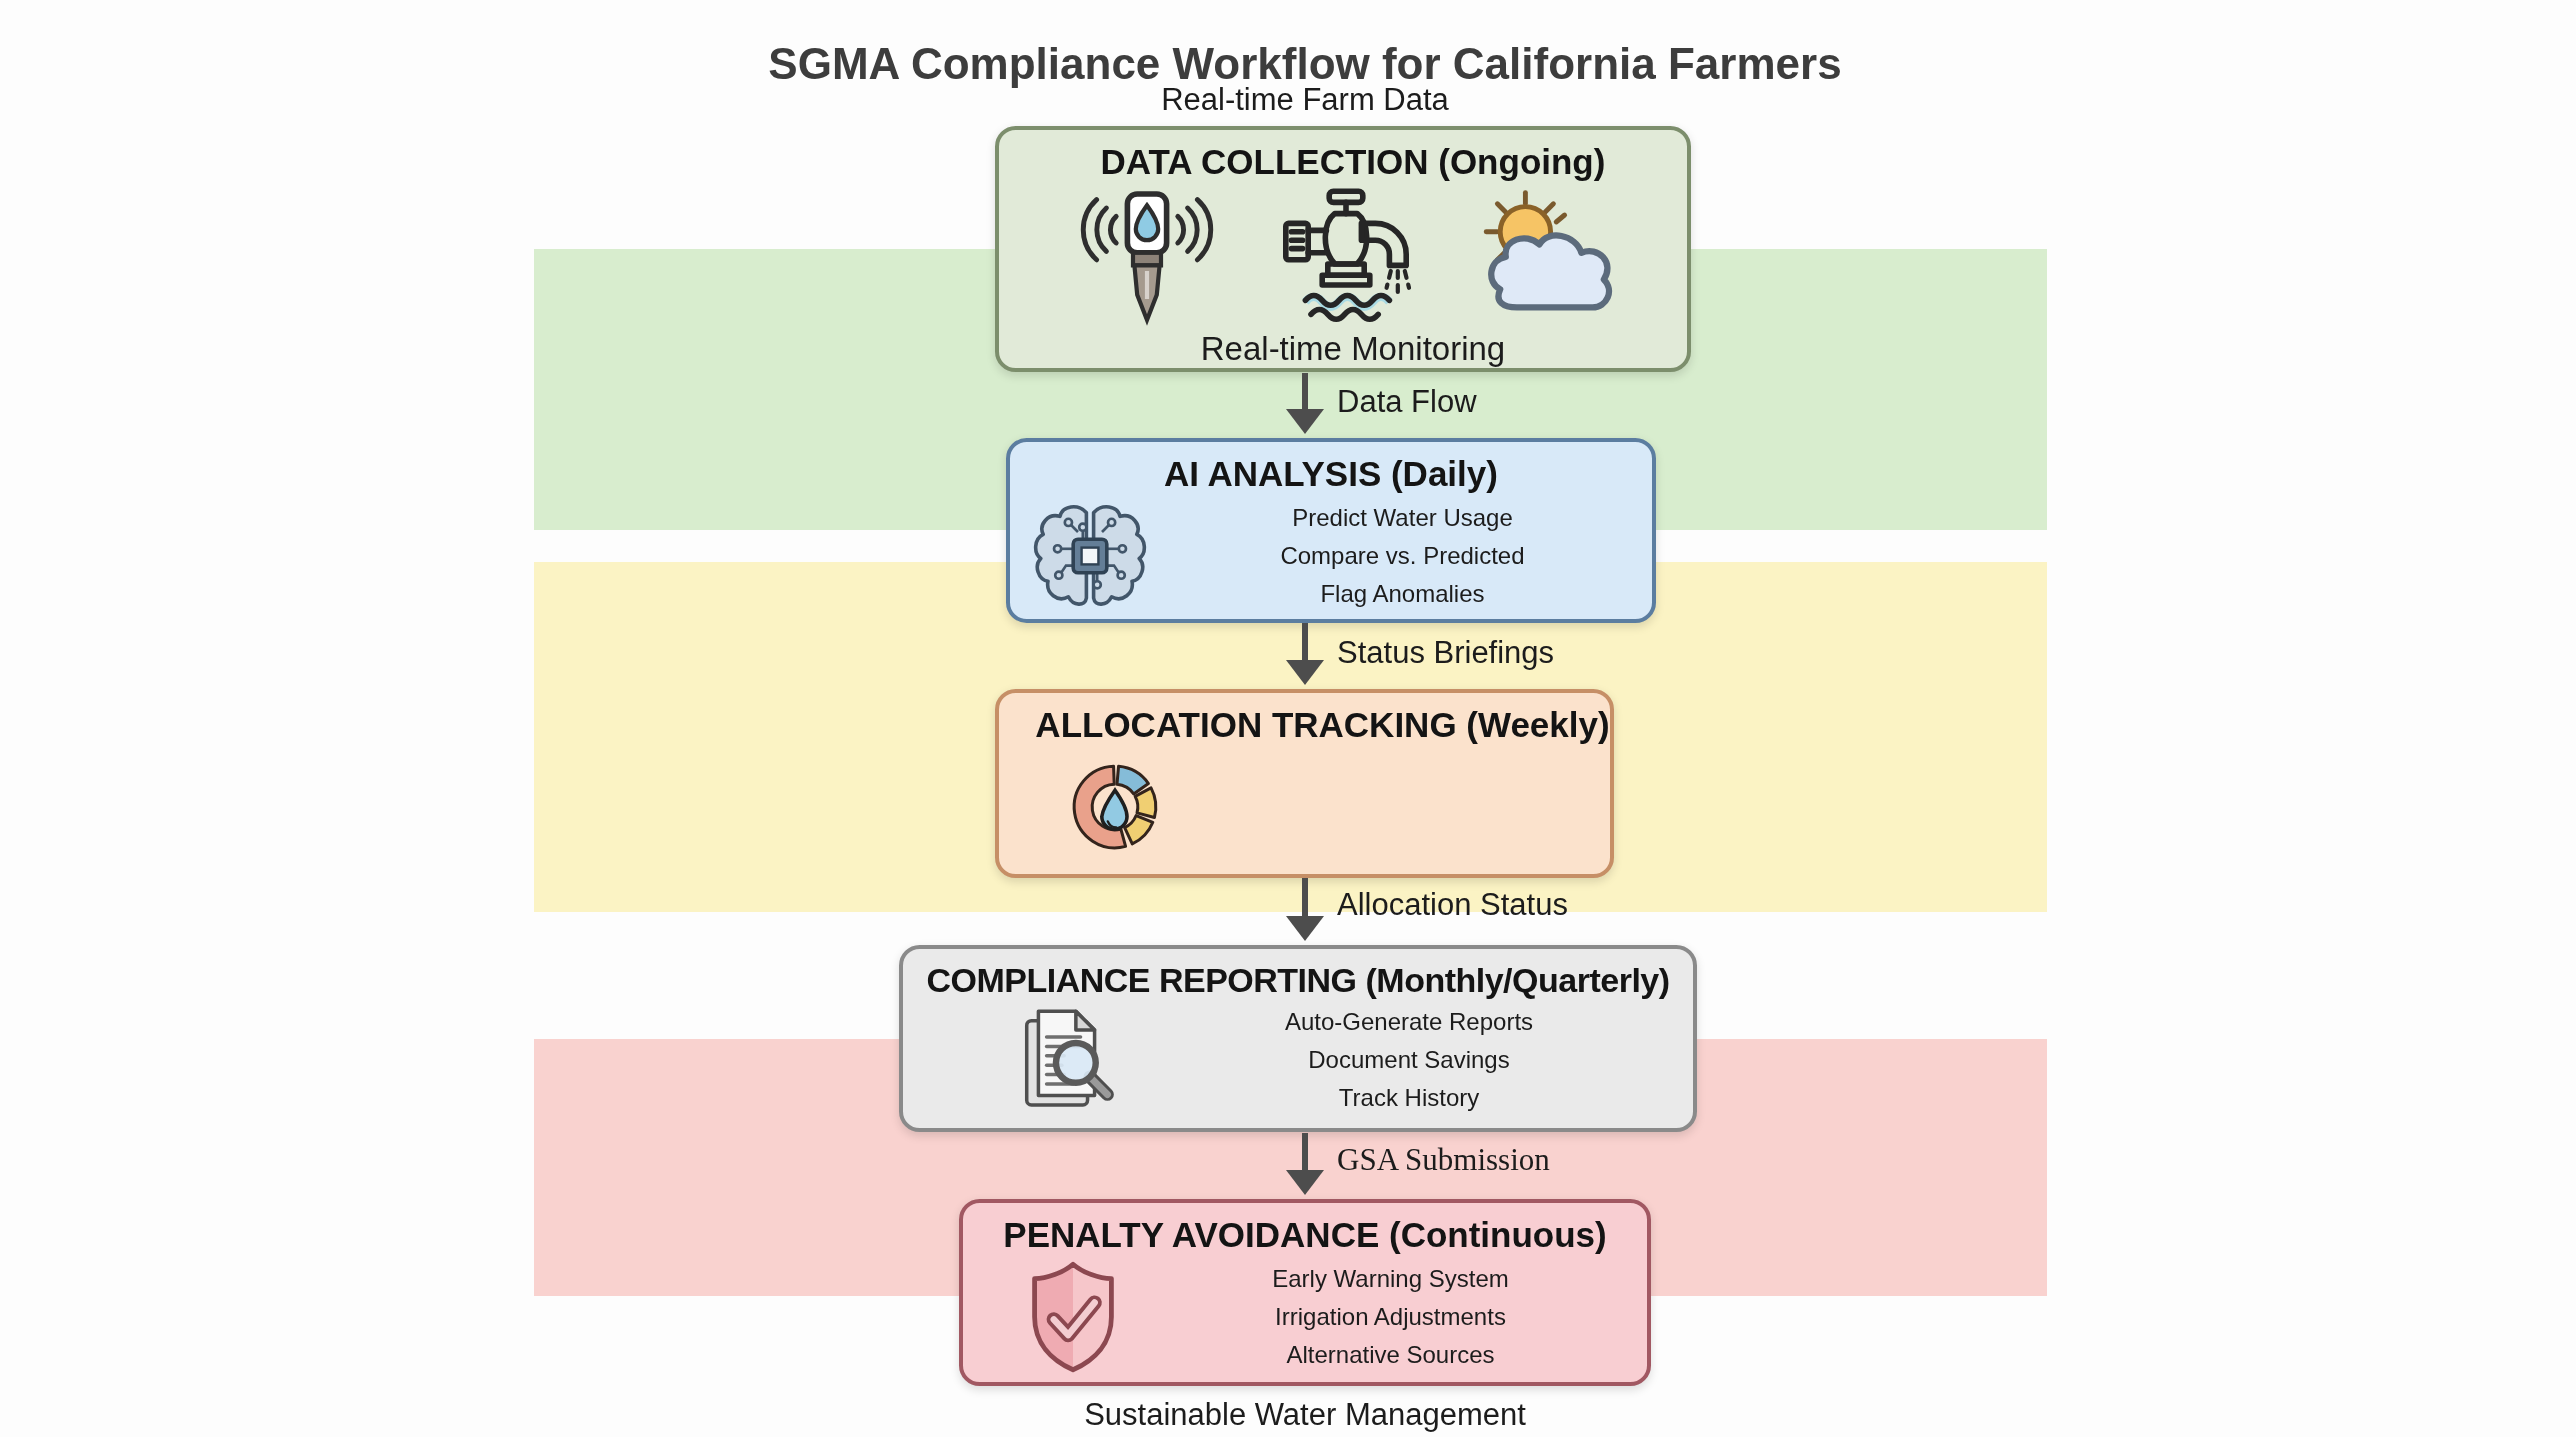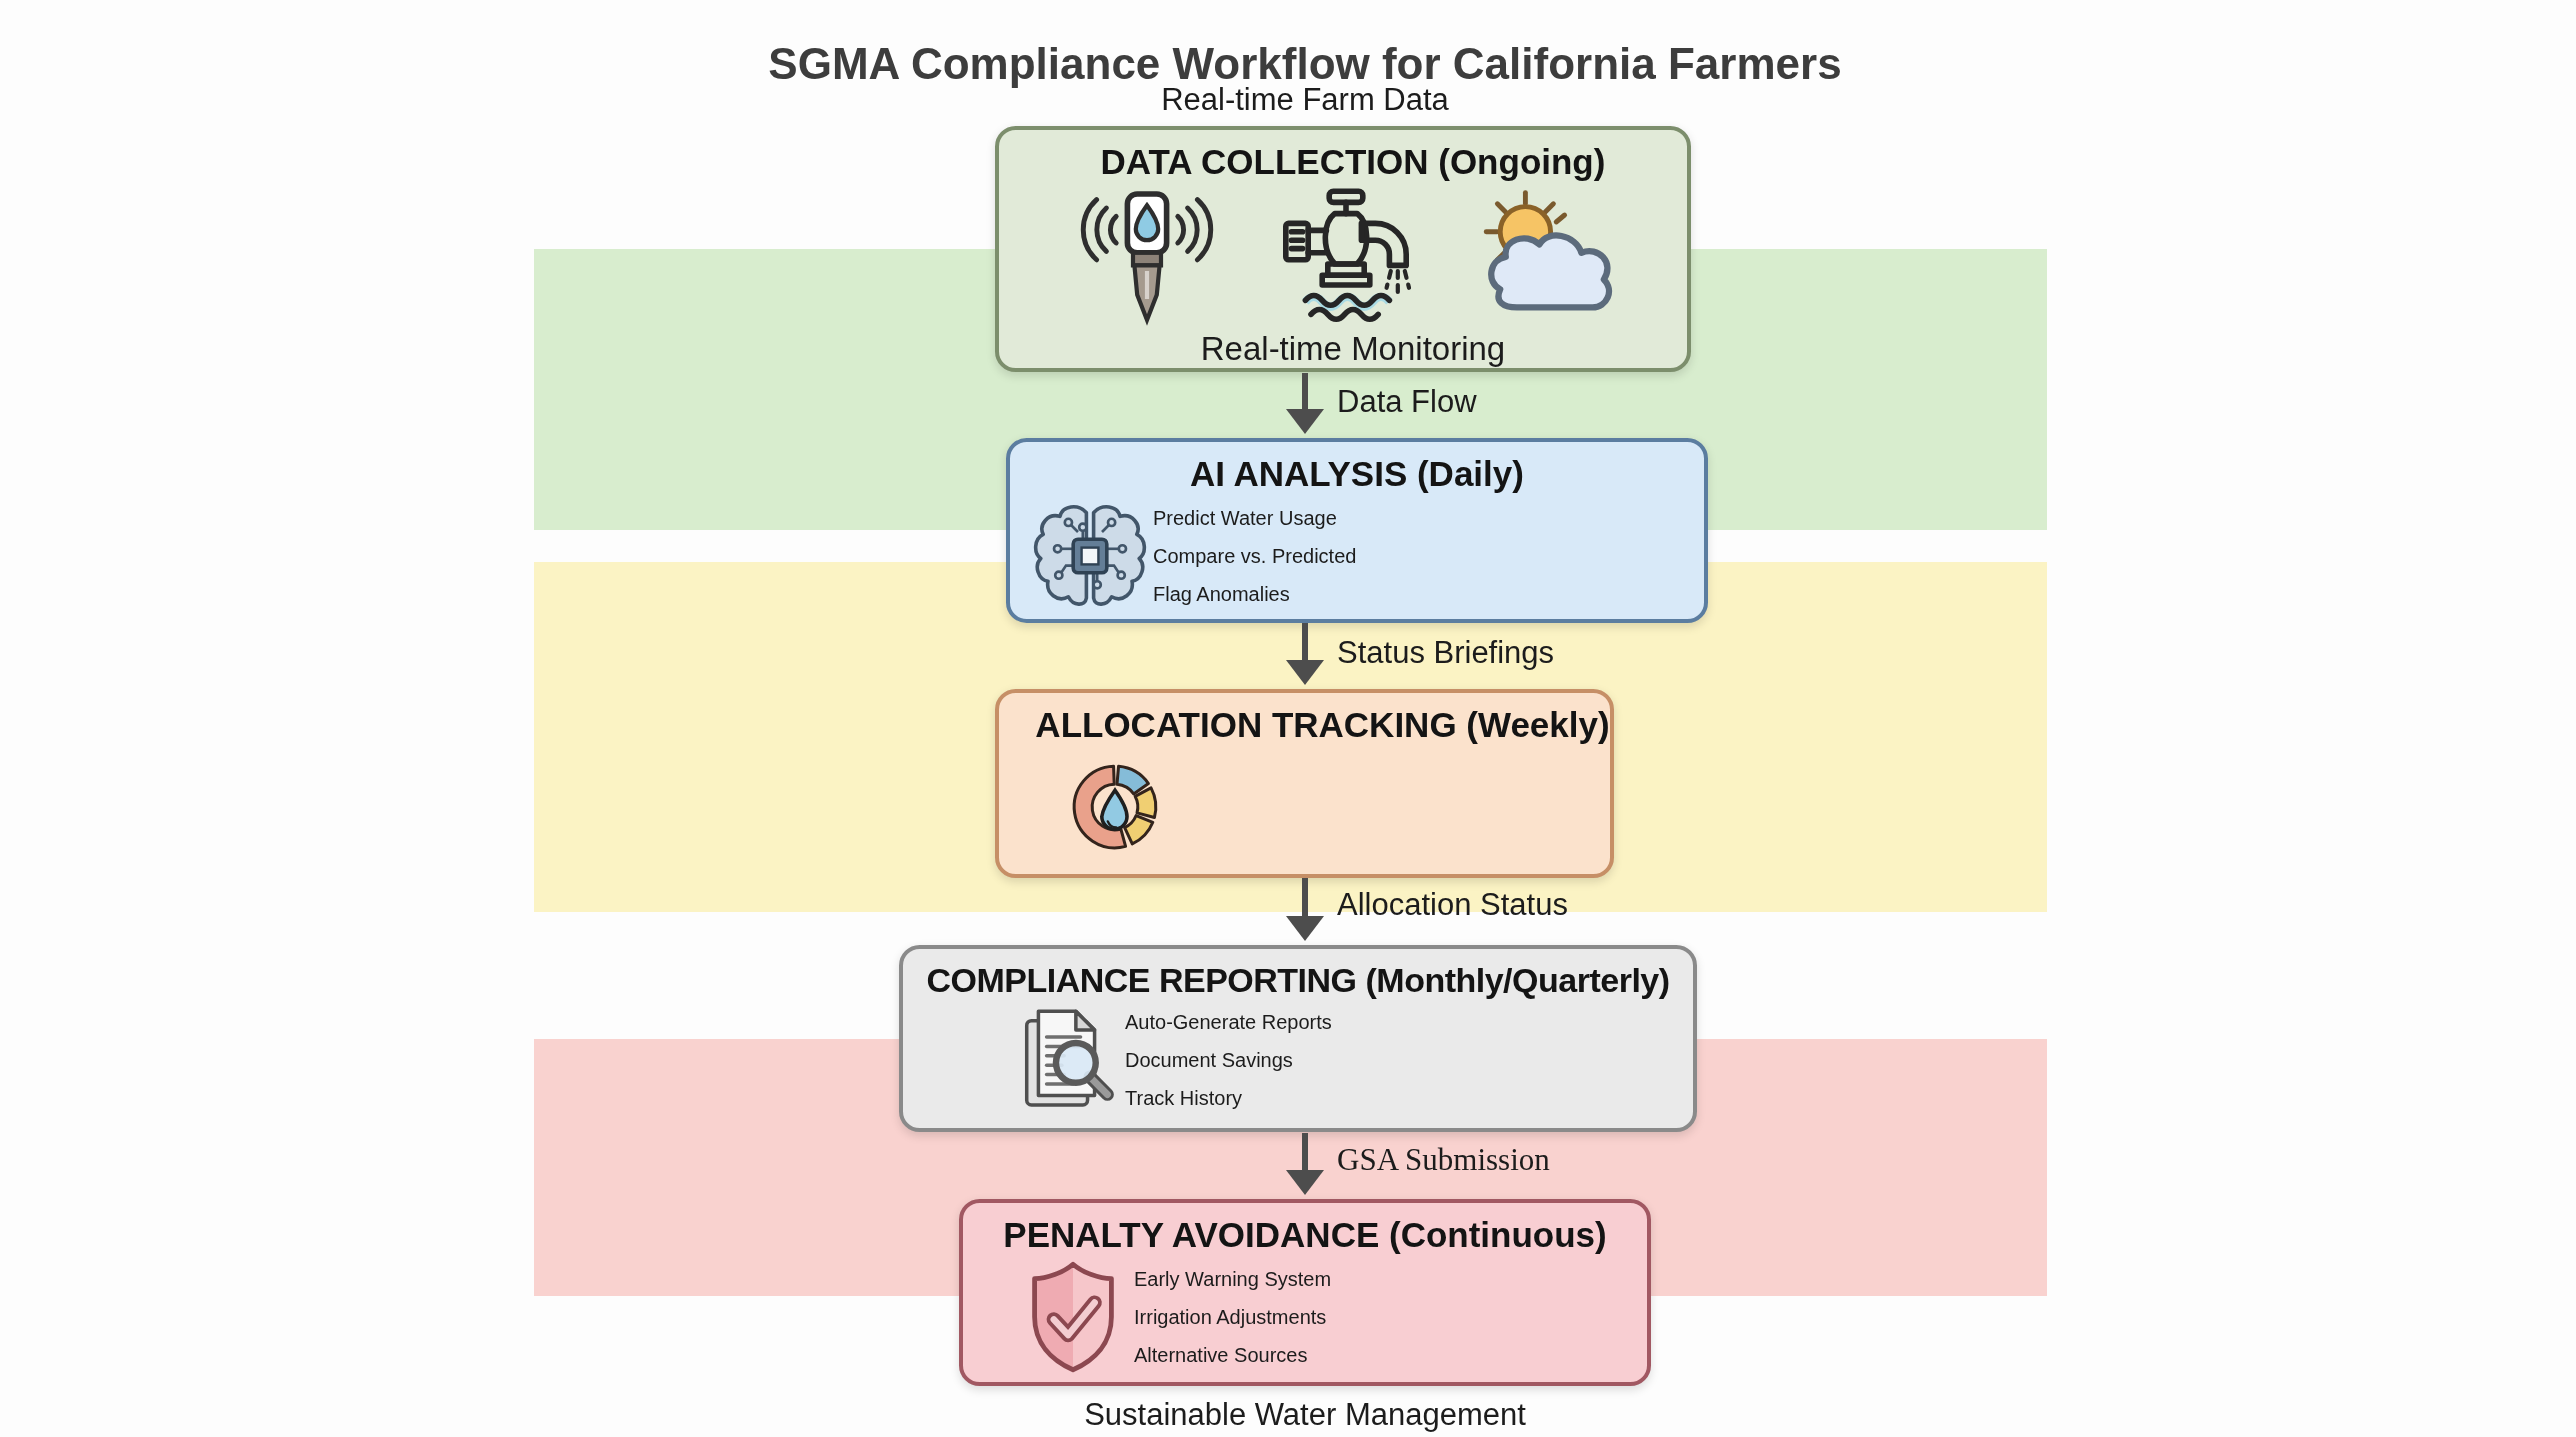--- a/index.html
+++ b/index.html
@@ -24,21 +24,21 @@
   }
   .top-label{top:82px;}
   .bottom-label{top:1397px;}
 
   .stage{
     position:absolute;z-index:2;border-radius:20.6px;box-sizing:border-box;
     background:var(--fill,#eee);border:4.7px solid var(--border,#888);
     box-shadow:0 3.7px 9.4px rgba(0,0,0,0.13);
   }
   .s1{left:995px;top:126px;width:696px;height:246px;padding-left:20px;--fill:#e1ead8;--border:#7c8e6c;}
-  .s2{left:1006px;top:438px;width:702px;height:185px;--fill:#d8e9f8;--border:#5b7da0;}
+  .s2{left:1006px;top:438px;width:650px;height:185px;--fill:#d8e9f8;--border:#5b7da0;}
   .s3{left:995px;top:689px;width:619px;height:189px;padding-left:36px;--fill:#fbe2cc;--border:#c68f66;}
   .s4{left:899px;top:945px;width:798px;height:187px;--fill:#eaeaea;--border:#8a8a8a;}
   .s5{left:959px;top:1199px;width:692px;height:187px;--fill:#f8ced2;--border:#a15862;}
 
   .stage-title{
     text-align:center;font-weight:700;font-size:35px;color:#141414;
     margin-top:12px;white-space:nowrap;
   }
   .s4 .stage-title{font-size:34px;letter-spacing:-0.5px;}
 
@@ -46,21 +46,21 @@
     display:flex;justify-content:center;align-items:center;gap:52px;margin-top:3.7px;height:142px;
   }
   .caption{text-align:center;font-size:33px;margin-top:1.9px;}
 
   .stage-body{display:flex;align-items:center;margin-top:1.9px;}
   .stage-icon{flex:0 0 auto;}
   .s2 .stage-icon{margin-left:17px;}
   .s3 .stage-icon{margin-left:19px;}
   .s4 .stage-icon{margin-left:105px;}
   .s5 .stage-icon{margin-left:49px;}
-  .stage-lines{flex:1 1 auto;font-size:20px;line-height:38px;}
+  .stage-lines{flex:1 1 auto;text-align:center;font-size:24px;line-height:38px;}
 
   .arrow{position:absolute;left:1305px;transform:translateX(-50%);z-index:2;
     display:flex;flex-direction:column;align-items:center;}
   .arrow .stem{width:6.6px;background:var(--arrow,#4d4d4d);}
   .arrow .head{width:0;height:0;border-left:19px solid transparent;
     border-right:19px solid transparent;border-top:25px solid var(--arrow,#4d4d4d);}
   .a1{top:373px;} .a1 .stem{height:36px;}
   .a2{top:623px;} .a2 .stem{height:37px;}
   .a3{top:878px;} .a3 .stem{height:38px;}
   .a4{top:1133px;} .a4 .stem{height:37px;}

